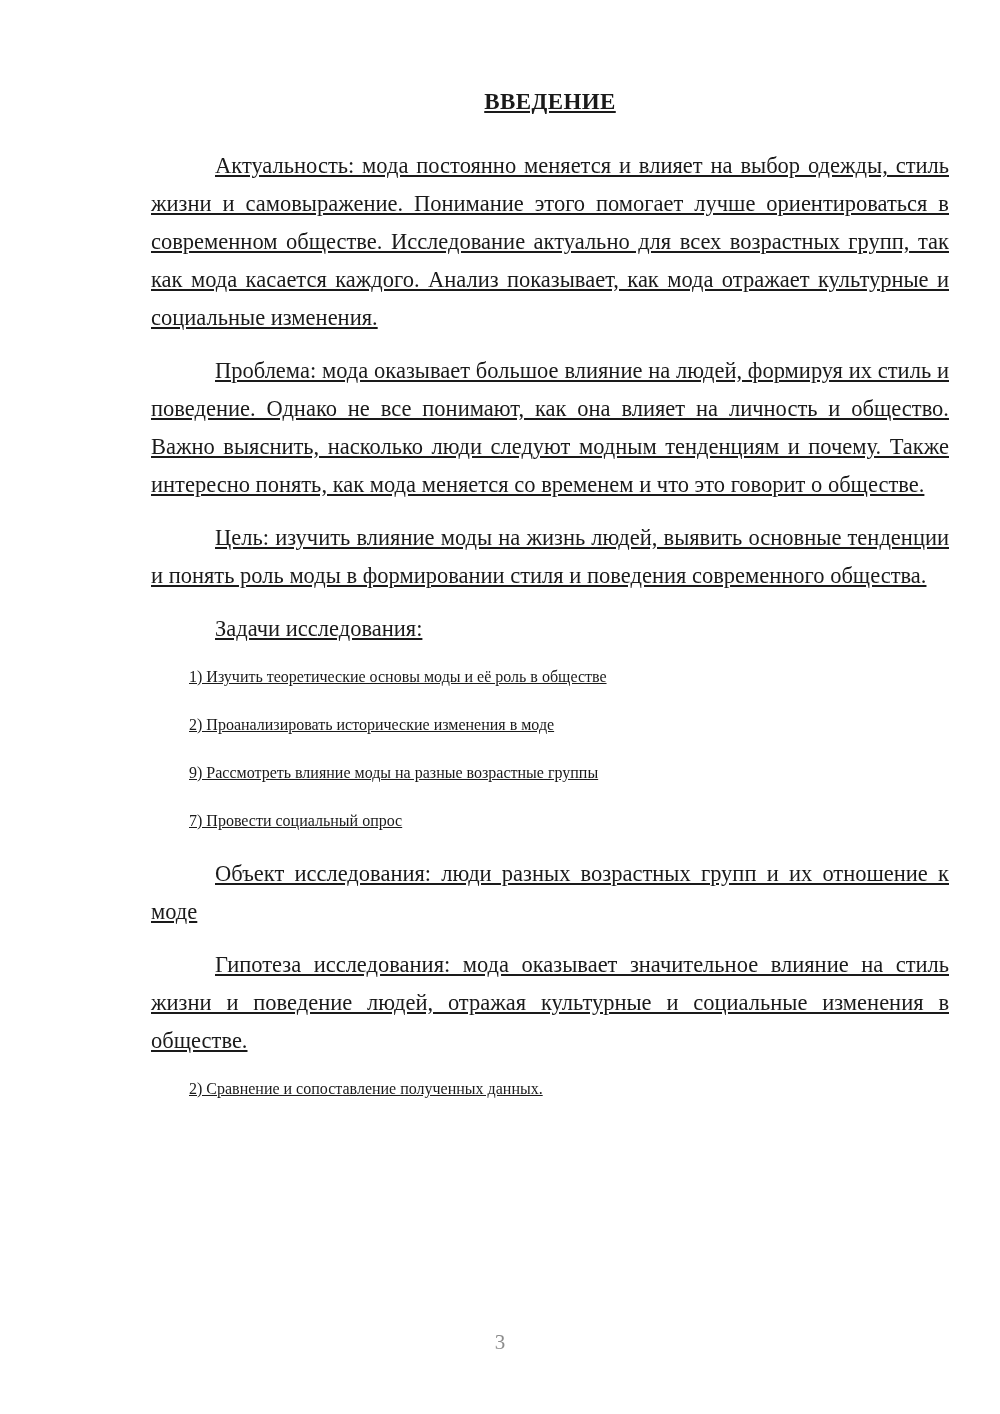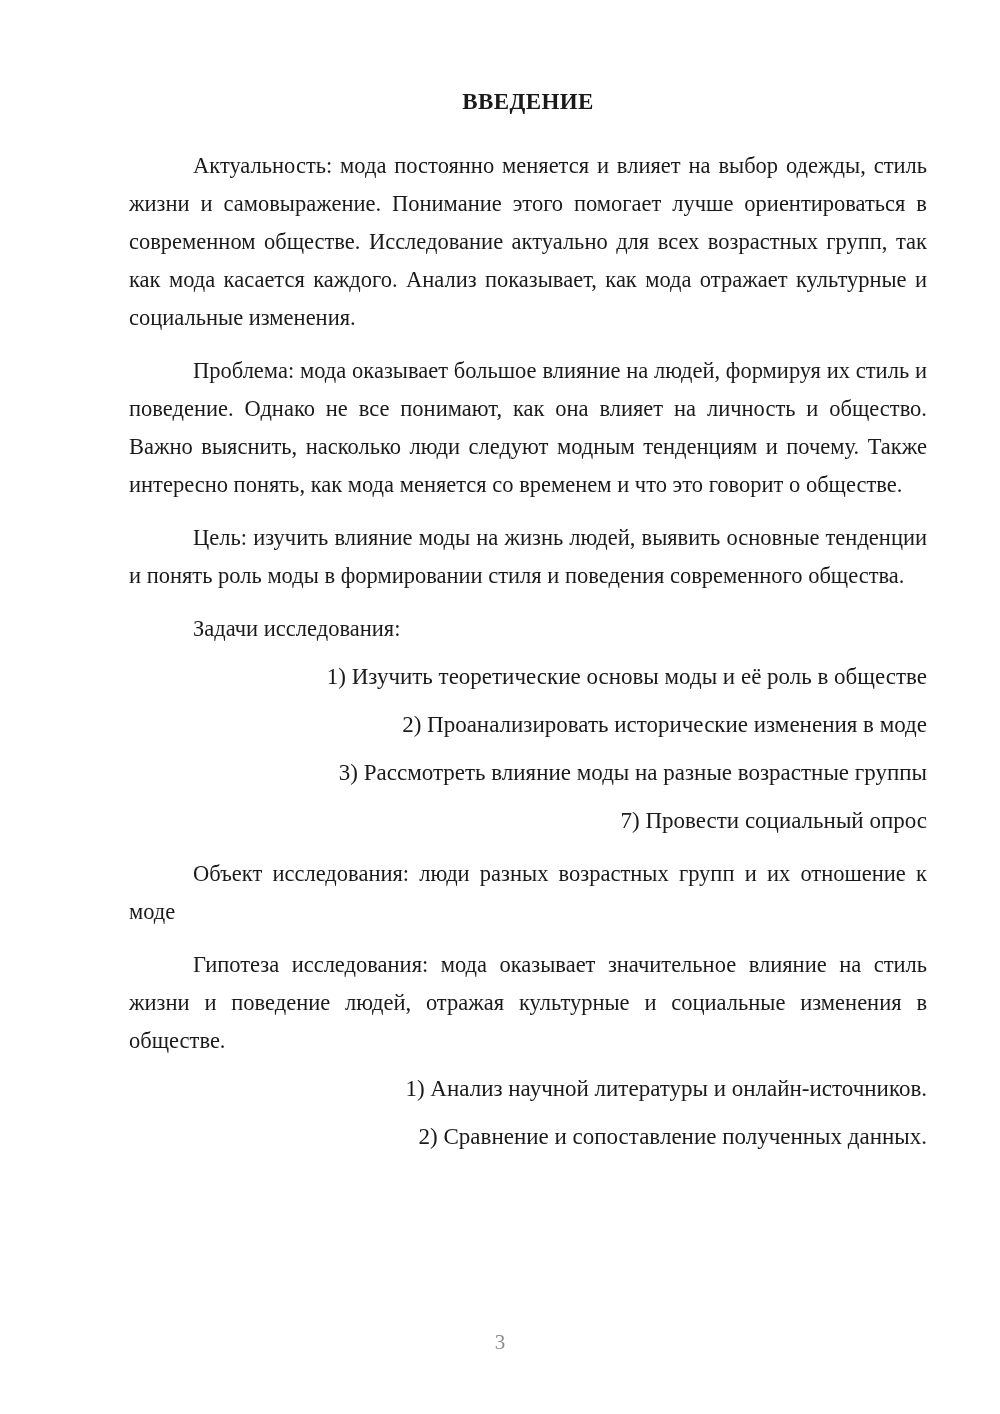--- a/index.html
+++ b/index.html
@@ -18,23 +18,24 @@
   .page {
     position: absolute;
     left: 0;
     top: 0;
     width: 1000px;
     height: 1414px;
     background: #ffffff;
   }
   .content {
     position: absolute;
-    left: 129px;
+    left: 151px;
     top: 88px;
     width: 798px;
+    text-decoration: underline;
   }
   .doc-title {
     font-size: 23px;
     font-weight: bold;
     text-align: center;
     letter-spacing: 0.4px;
     margin: 0 0 30px 0;
     line-height: 1.25;
   }
   .para {
@@ -43,23 +44,23 @@
     text-align: justify;
     text-align-last: left;
     text-indent: 64px;
     margin: 15px 0 10px 0;
     hyphens: none;
   }
   .para.nojust {
     text-align: center;
   }
   .list-item {
-    font-size: 23px;
+    font-size: 16px;
     line-height: 38px;
-    text-align: right;
+    text-align: left;
     text-indent: 0;
     margin: 0 0 10px 0;
     padding-left: 38px;
   }
   .page-number {
     position: absolute;
     left: 0;
     top: 1330px;
     width: 1000px;
     text-align: center;
@@ -78,28 +79,27 @@
     <p class="para">Актуальность: мода постоянно меняется и влияет на выбор одежды, стиль жизни и самовыражение. Понимание этого помогает лучше ориентироваться в современном обществе. Исследование актуально для всех возрастных групп, так как мода касается каждого. Анализ показывает, как мода отражает культурные и социальные изменения.</p>
 
     <p class="para">Проблема: мода оказывает большое влияние на людей, формируя их стиль и поведение. Однако не все понимают, как она влияет на личность и общество. Важно выяснить, насколько люди следуют модным тенденциям и почему. Также интересно понять, как мода меняется со временем и что это говорит о обществе.</p>
 
     <p class="para">Цель: изучить влияние моды на жизнь людей, выявить основные тенденции и понять роль моды в формировании стиля и поведения современного общества.</p>
 
     <p class="para nojust">Задачи исследования:</p>
 
     <p class="list-item">1) Изучить теоретические основы моды и её роль в обществе</p>
     <p class="list-item">2) Проанализировать исторические изменения в моде</p>
-    <p class="list-item">3) Рассмотреть влияние моды на разные возрастные группы</p>
+    <p class="list-item">9) Рассмотреть влияние моды на разные возрастные группы</p>
     <p class="list-item">7) Провести социальный опрос</p>
 
     <p class="para">Объект исследования: люди разных возрастных групп и их отношение к моде</p>
 
 
     <p class="para">Гипотеза исследования: мода оказывает значительное влияние на стиль жизни и поведение людей, отражая культурные и социальные изменения в обществе.</p>
 
 
-    <p class="list-item">1) Анализ научной литературы и онлайн-источников.</p>
     <p class="list-item">2) Сравнение и сопоставление полученных данных.</p>
 
   </div>
 
   <div class="page-number">3</div>
 </div>
 
 </body></html>

